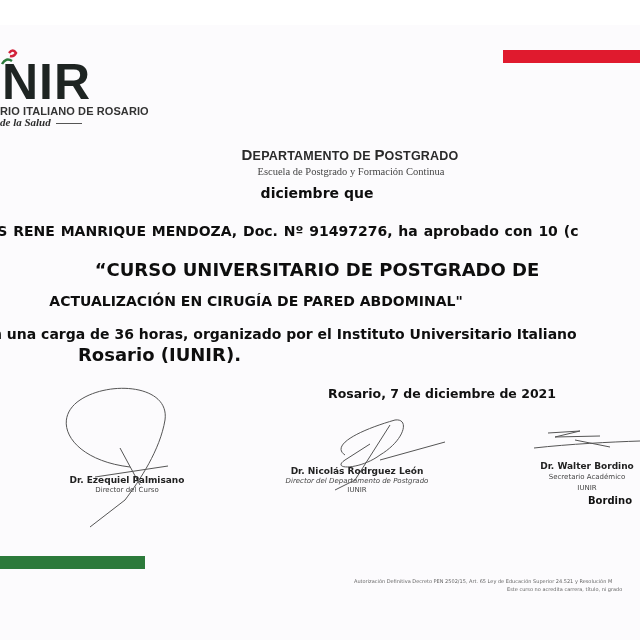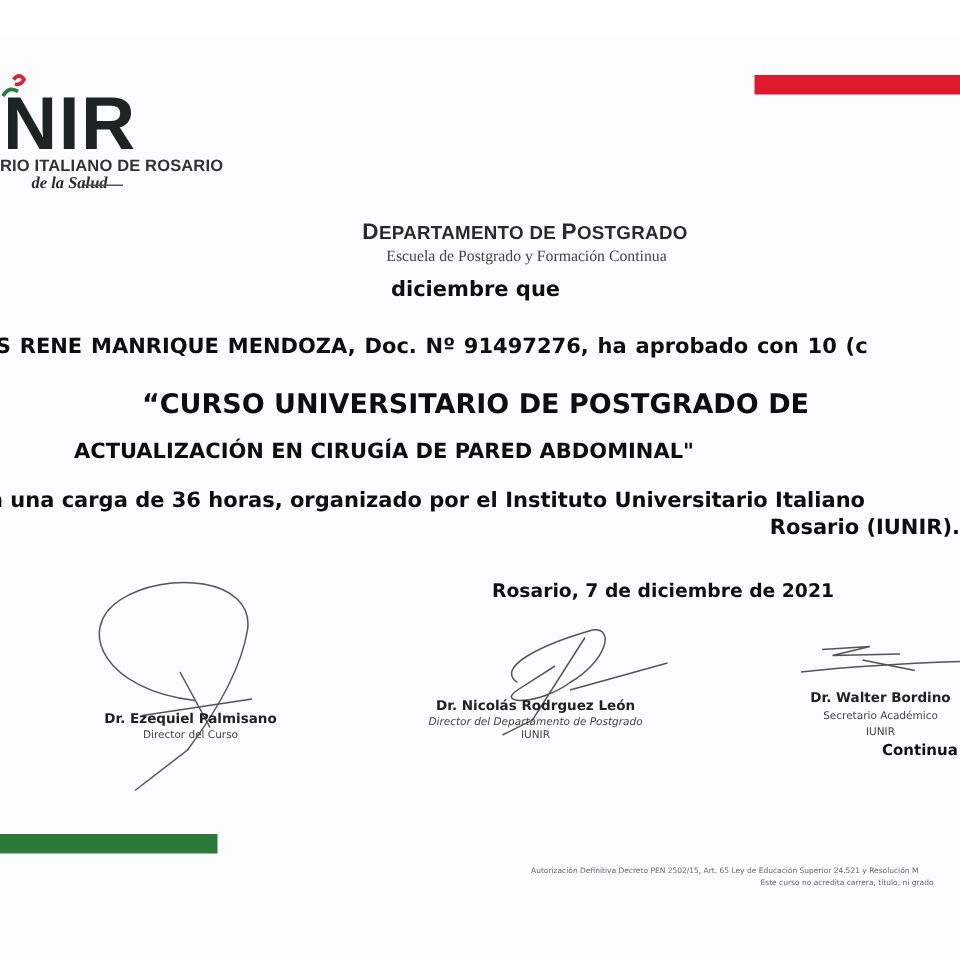--- a/index.html
+++ b/index.html
@@ -20,21 +20,21 @@
     .logo-text {
       left: 2px; top: 57px; font-family: "Liberation Sans", sans-serif; font-weight: bold;
       font-size: 50px; letter-spacing: 1px; color: #1e2422; line-height: 50px;
     }
     .logo-sub {
       left: 0; top: 105px; font-family: "Liberation Sans", sans-serif; font-weight: bold;
       font-size: 11px; color: #333; letter-spacing: 0.1px;
     }
     .logo-sub2 {
       left: 0; top: 116px; font-family: "Liberation Serif", serif; font-style: italic; font-weight: bold;
-      font-size: 11px; color: #2c2c2c; padding-left: 21px;
+      font-size: 11px; color: #2c2c2c;
     }
     .logo-line { position: absolute; left: 56px; top: 123px; width: 26px; height: 1px; background: #555; }
 
     .red-bar { position: absolute; left: 503px; top: 50px; width: 137px; height: 13px; background: #e01a2e; }
     .green-bar { position: absolute; left: 0; top: 556px; width: 145px; height: 13px; background: #2c7a3b; }
 
     .dept-title {
       left: 0; width: 700px; top: 146px; text-align: center;
       font-family: "Liberation Sans", sans-serif; font-weight: bold; font-size: 15px; color: #2a2a2a;
       letter-spacing: 0.2px;
@@ -53,21 +53,21 @@
     }
     .course1 {
       left: 0; width: 634px; top: 259px; text-align: center;
       font-weight: bold; font-size: 18px; color: #0e0e0e;
     }
     .course2 {
       left: 0; width: 512px; top: 293px; text-align: center;
       font-weight: bold; font-size: 14px; color: #0e0e0e;
     }
     .hours { left: -8px; top: 326px; font-weight: bold; font-size: 14px; color: #0e0e0e; }
-    .rosario-iunir { left: 0; width: 640px; top: 344px; text-align: right; font-weight: bold; font-size: 14px; color: #0e0e0e; padding-left: 120px; box-sizing: border-box; }
+    .rosario-iunir { left: 0; width: 640px; top: 344px; text-align: left; font-weight: bold; font-size: 18px; color: #0e0e0e; padding-left: 78px; box-sizing: border-box; }
     .date-line { left: 328px; top: 386px; font-weight: bold; font-size: 12.5px; color: #111; }
 
     .sig-svg { position: absolute; left: 0; top: 0; width: 640px; height: 640px; pointer-events: none; }
 
     .sig-name { font-family: "DejaVu Sans", sans-serif; font-weight: bold; font-size: 9px; color: #222; }
     .sig-role { font-family: "DejaVu Sans", sans-serif; font-size: 7px; color: #444; }
     .center { text-align: center; transform: translateX(-50%); }
 
     .registro { left: 588px; top: 495px; font-weight: bold; font-size: 10px; color: #111; }
 
@@ -119,16 +119,16 @@
 <div class="abs sig-role center" style="left:127px; top:486px;">Director del Curso</div>
 
 <div class="abs sig-name center" style="left:357px; top:466px;">Dr. Nicolás Rodrguez León</div>
 <div class="abs sig-role center" style="left:357px; top:477px;font-style:italic;">Director del Departamento de Postgrado</div>
 <div class="abs sig-role center" style="left:357px; top:486px;">IUNIR</div>
 
 <div class="abs sig-name center" style="left:587px; top:461px;">Dr. Walter Bordino</div>
 <div class="abs sig-role center" style="left:587px; top:473px;">Secretario Académico</div>
 <div class="abs sig-role center" style="left:587px; top:484px;">IUNIR</div>
 
-<div class="abs registro">Continua</div>
+<div class="abs registro">Bordino</div>
 
 <div class="abs footer1">Autorización Definitiva Decreto PEN 2502/15, Art. 65 Ley de Educación Superior 24.521 y Resolución M</div>
 <div class="abs footer2">Este curso no acredita carrera, título, ni grado</div>
 
 </body></html>

